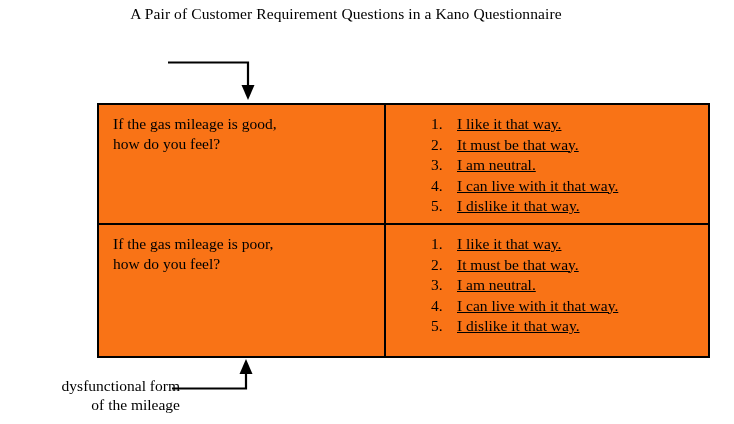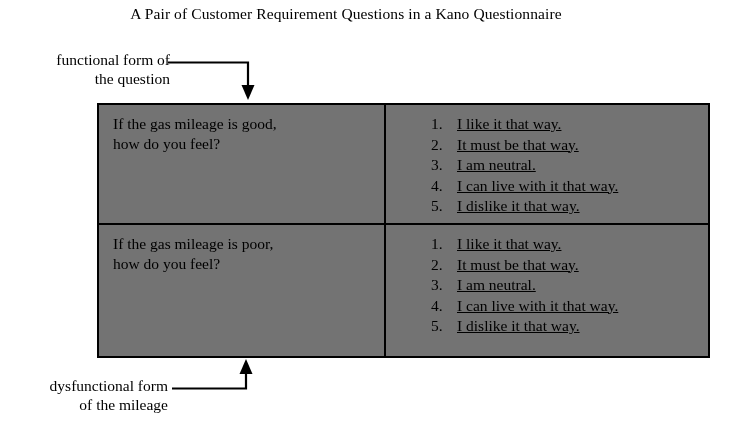--- a/index.html
+++ b/index.html
@@ -45,21 +45,21 @@
   .callout-label .line-b {
     display: block;
   }
   .callout-top {
     left: 7px;
     top: 50px;
     text-align: right;
     width: 163px;
   }
   .callout-bottom {
-    left: 0;
+    left: 12px;
     top: 376px;
     text-align: right;
     width: 168px;
   }
 
   
   .leader-svg {
     position: absolute;
     left: 0;
     top: 0;
@@ -70,21 +70,21 @@
 
   
   .kano-table {
     position: absolute;
     left: 97px;
     top: 103px;
     width: 613px;
     height: 255px;
     border: 2px solid #000000;
     box-sizing: border-box;
-    background: #737373;
+    background: #f97316;
     border-collapse: collapse;
   }
   .kano-row {
     display: flex;
     width: 100%;
     box-sizing: border-box;
   }
   .kano-row.row-top {
     height: 120px;
     border-bottom: 2px solid #000000;
@@ -130,24 +130,20 @@
     text-decoration: underline;
   }
 </style>
 </head>
 <body>
 
 <div class="figure-root">
 
   <div class="figure-title">A Pair of Customer Requirement Questions in a Kano Questionnaire</div>
 
-  <div class="callout-label callout-top">
-    <span class="line-a">functional form of</span>
-    <span class="line-b">the question</span>
-  </div>
 
   <div class="callout-label callout-bottom">
     <span class="line-a">dysfunctional form</span>
     <span class="line-b">of the mileage</span>
   </div>
 
   <svg class="leader-svg" viewBox="0 0 734 424">
 
     <g>
       <path d="M 168 62.5 L 248 62.5 L 248 88" fill="none" stroke="#000000" stroke-width="2.2"></path>

